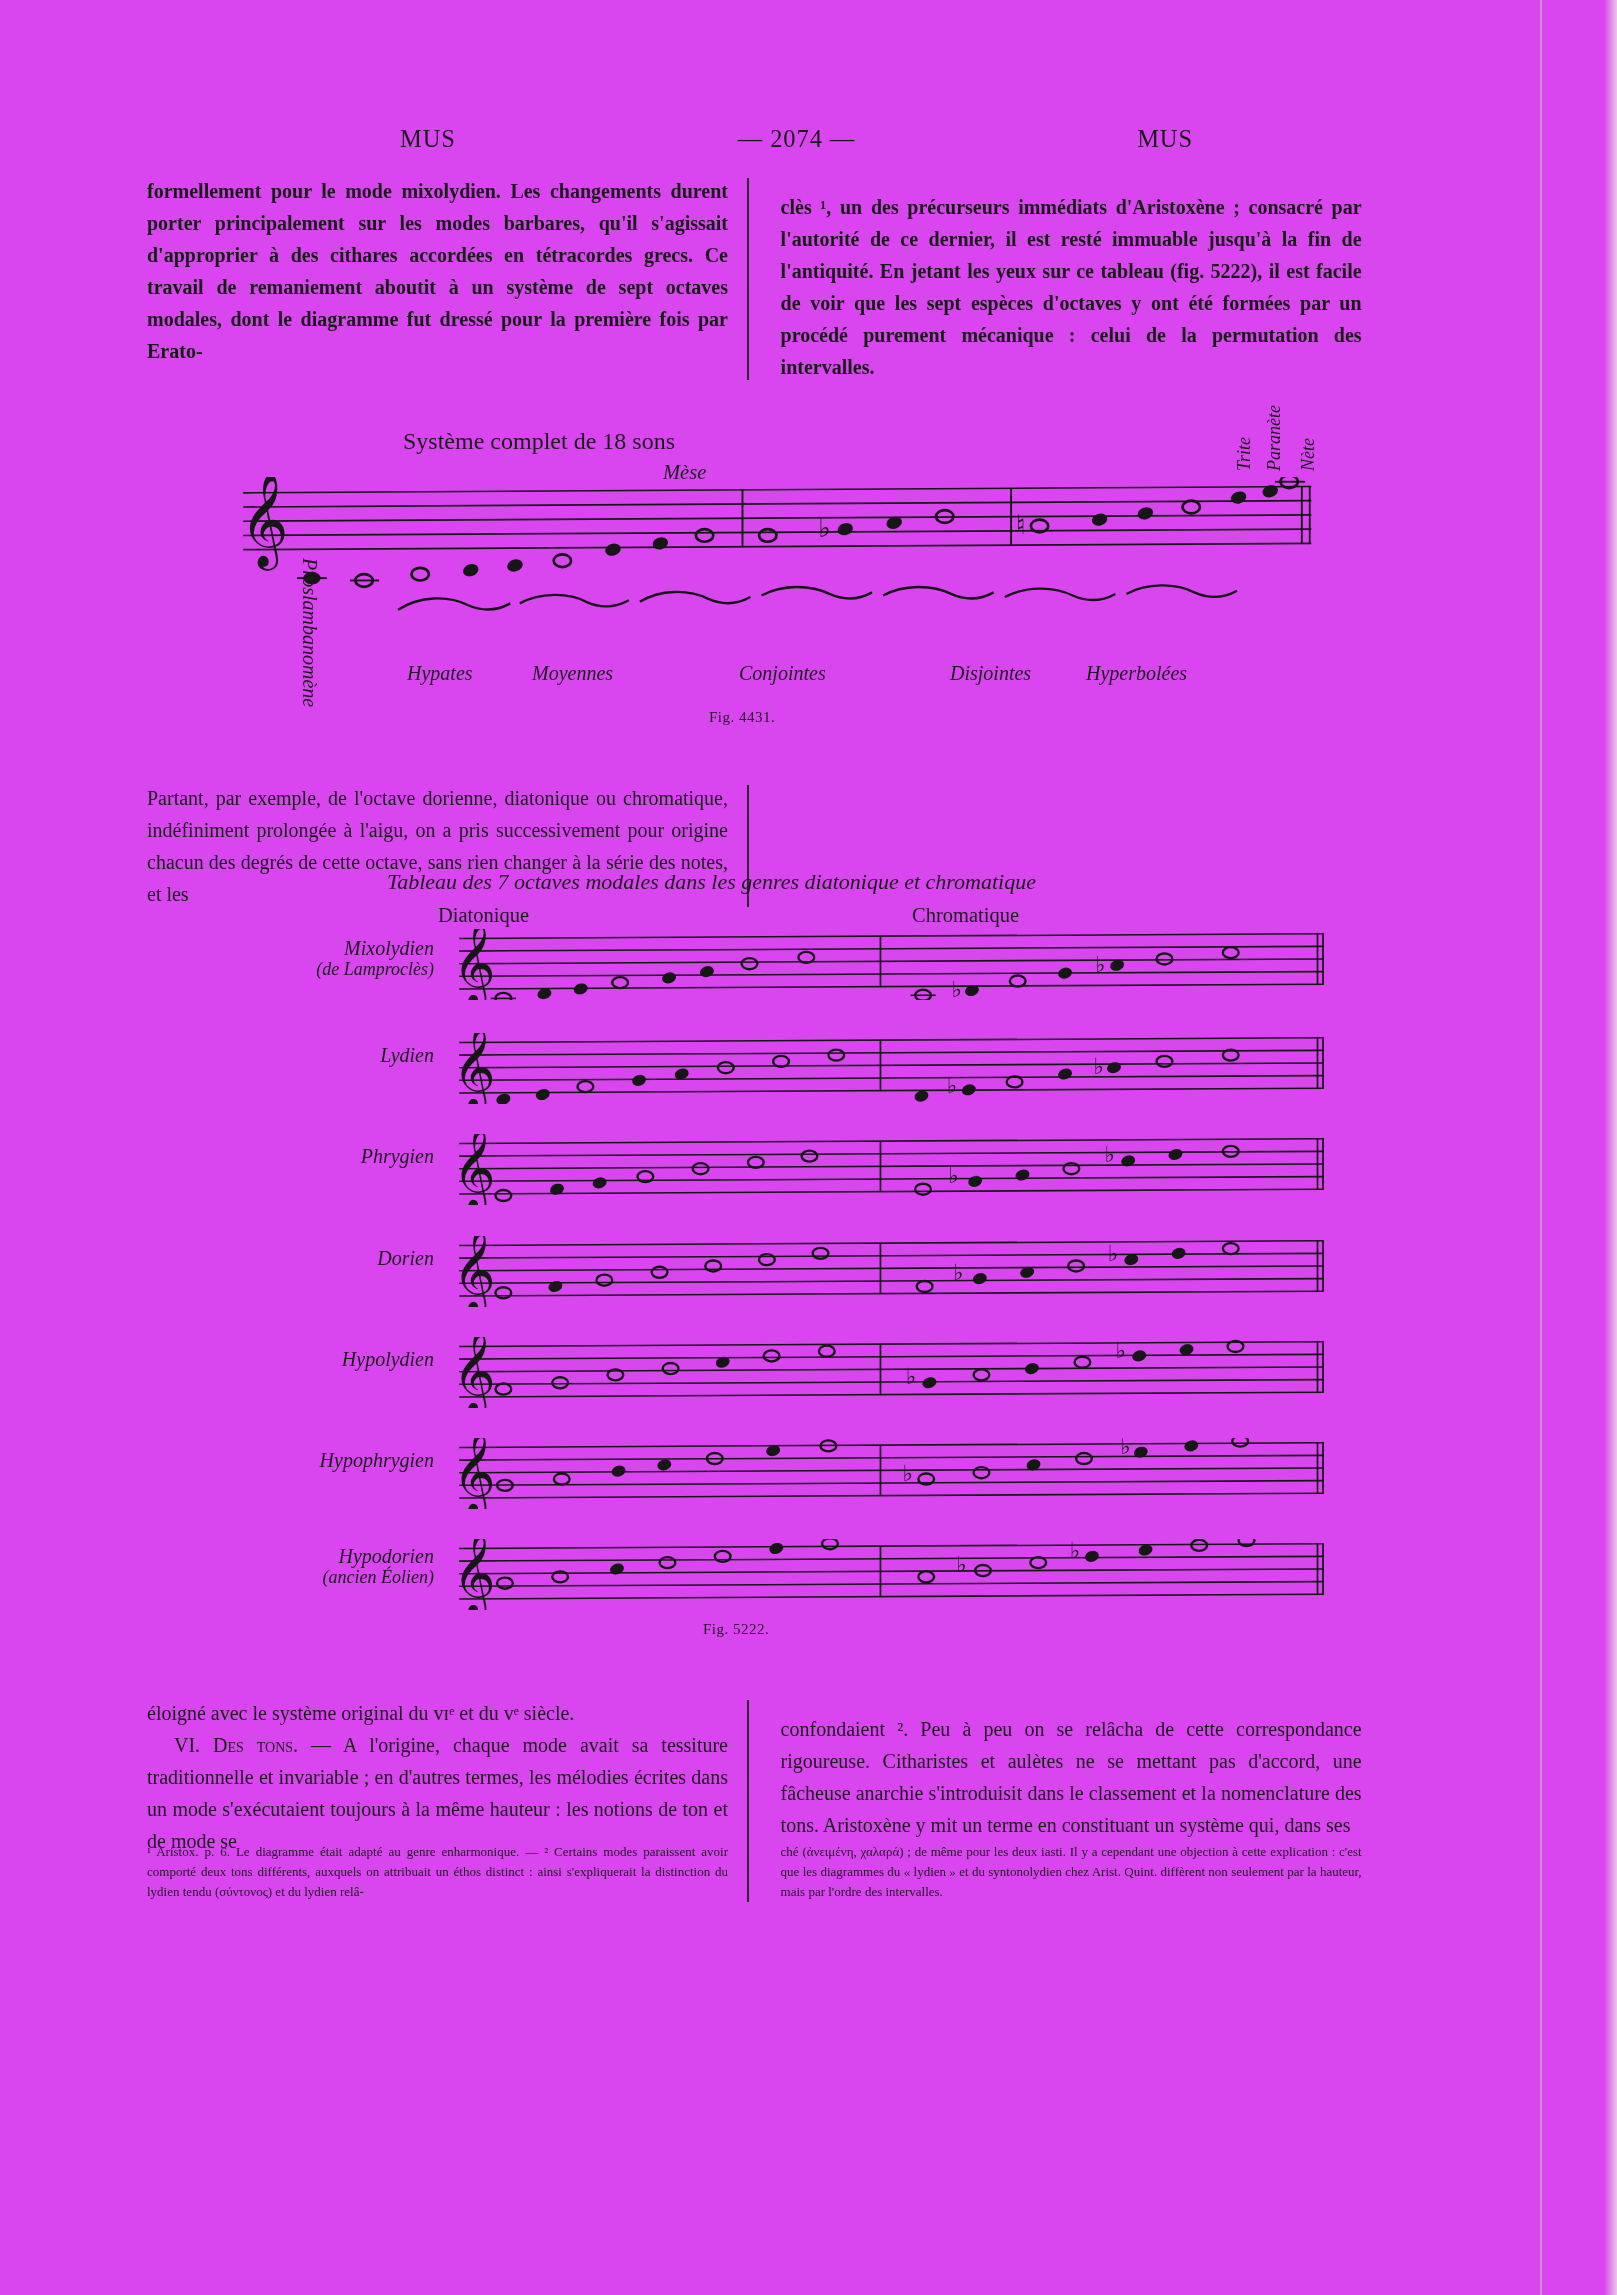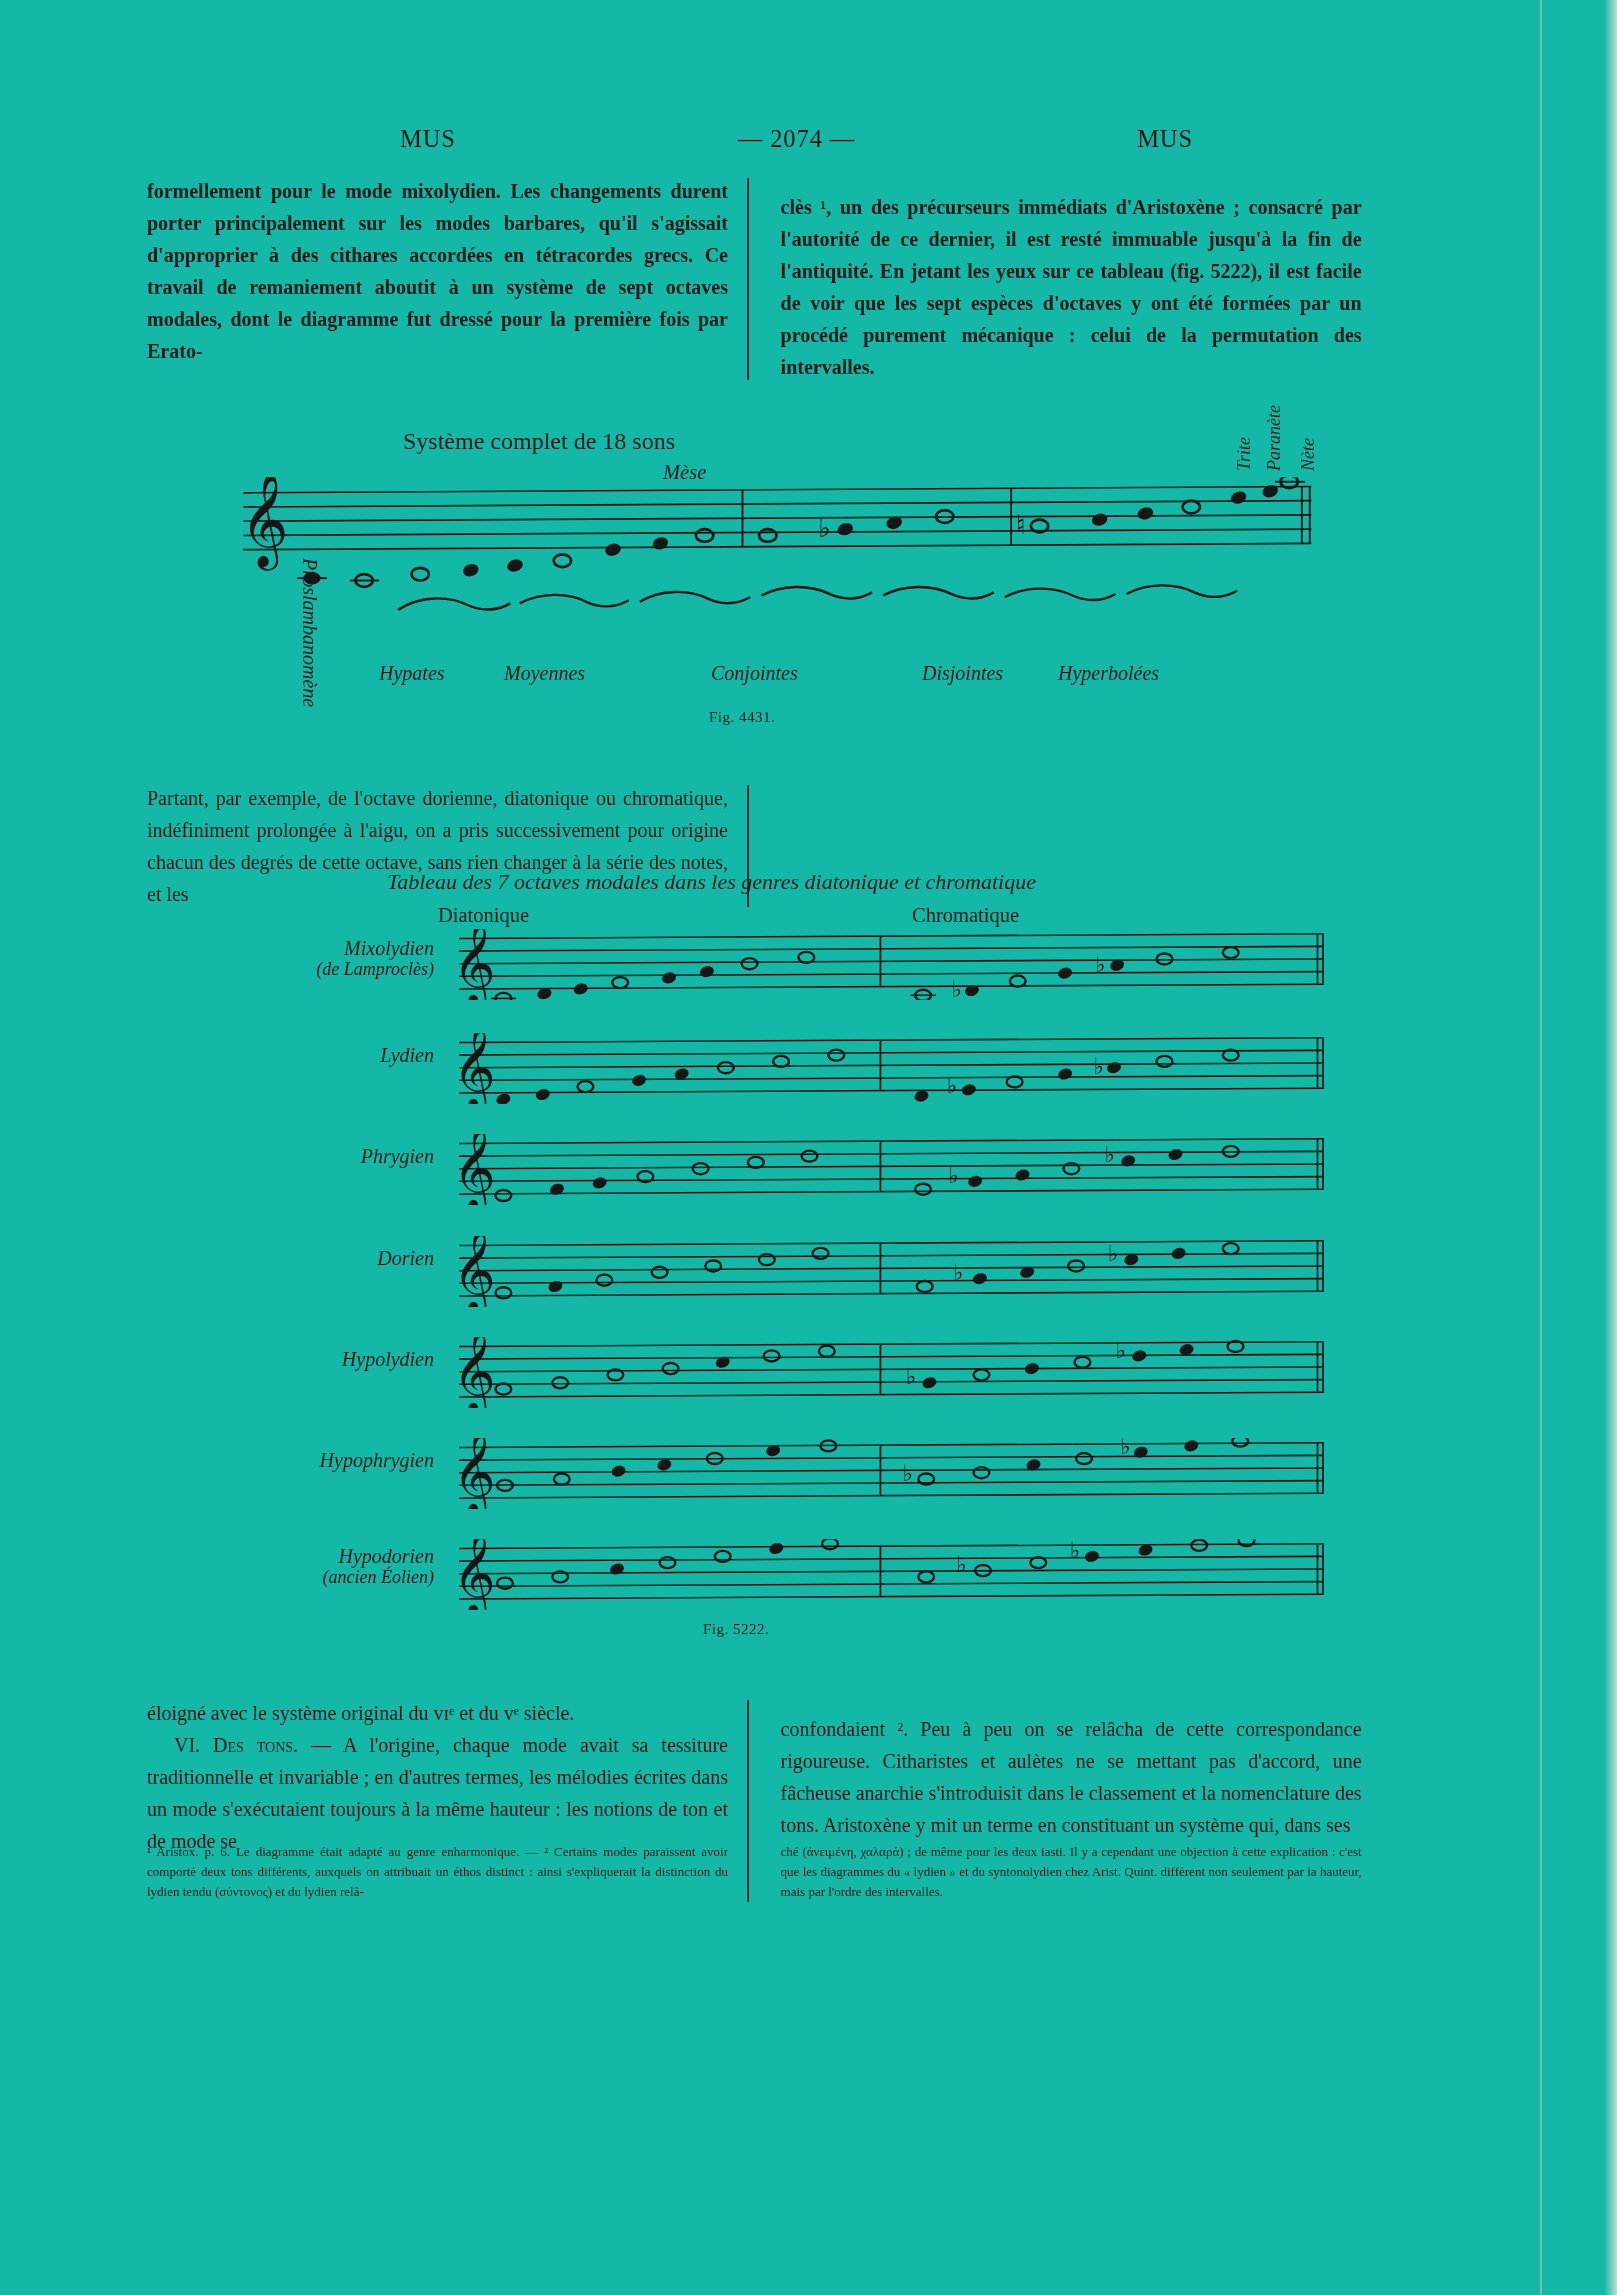--- a/index.html
+++ b/index.html
@@ -4,21 +4,21 @@
 <style>
   html, body {
     margin: 0;
     padding: 0;
     background: #ffffff;
   }
   .page {
     position: relative;
     width: 1618px;
     height: 2295px;
-    background: #14b8a6;
+    background: #d946ef;
     font-family: "Liberation Serif", "DejaVu Serif", serif;
     color: #1a1a1a;
     overflow: hidden;
   }
   
   .scan-edge {
     position: absolute;
     top: 0;
     right: 0;
     width: 14.2px;
@@ -129,20 +129,21 @@
   }
   .vert-label.down {
     transform-origin: 0 0;
     transform: rotate(90deg);
   }
   svg { display: block; }
   .brace-lbl {
     position: absolute;
     font-style: italic;
     white-space: nowrap;
+    margin-left: 28px;
   }
 </style>
 </head>
 <body>
 
 <div class="page">
 
   <div class="scan-edge"></div>
   <div class="scan-edge-line"></div>
 

